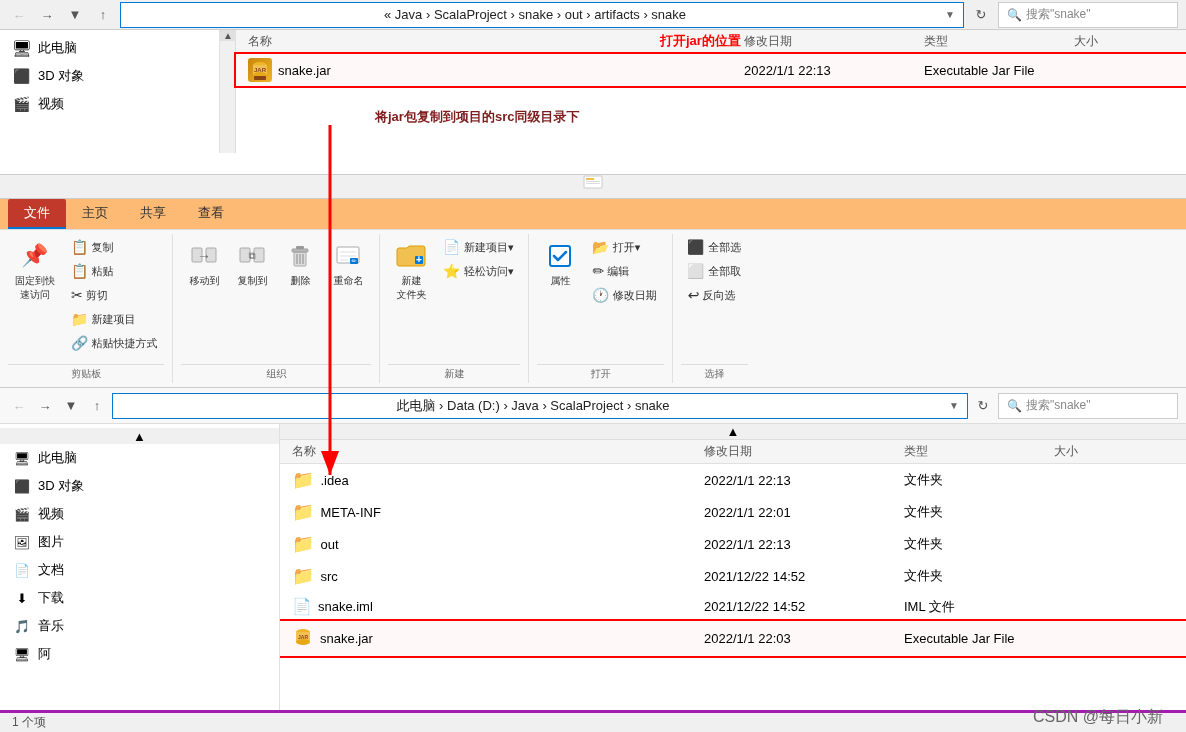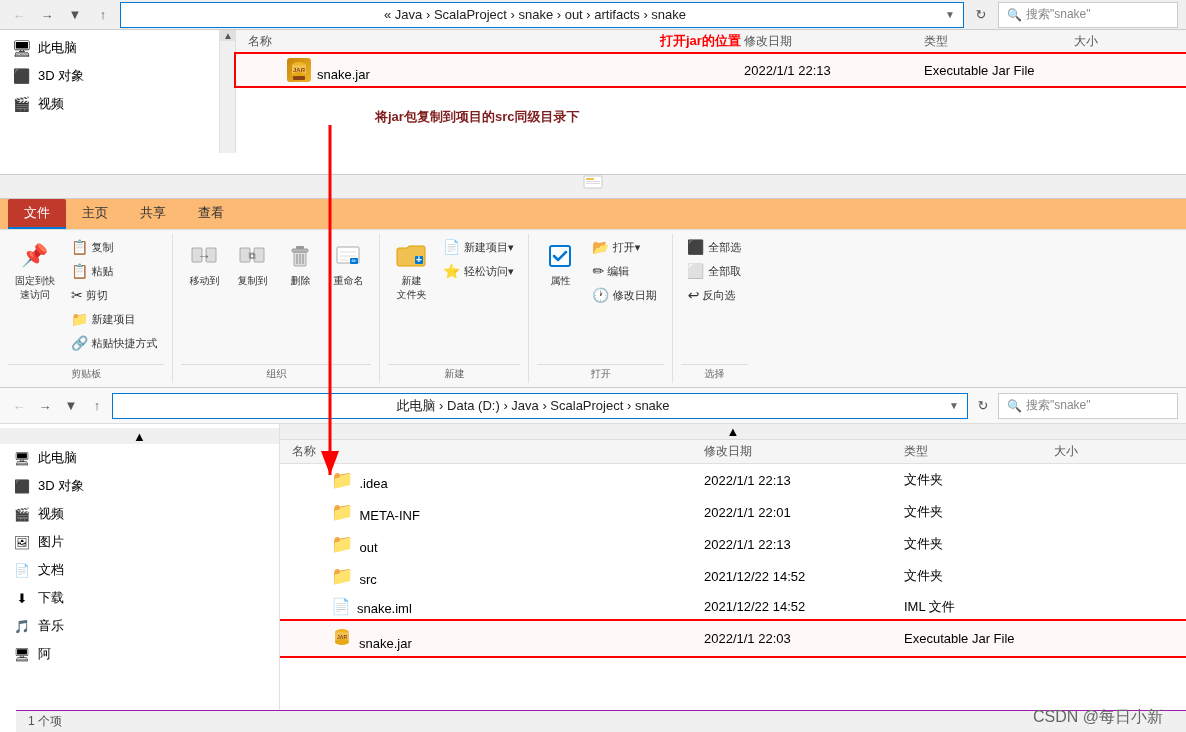--- a/index.html
+++ b/index.html
@@ -121,23 +121,22 @@
     .file-row {
       display: grid;
       grid-template-columns: 1fr 180px 150px 100px;
       padding: 4px 12px;
       align-items: center;
       cursor: pointer;
     }
 
     .file-name-cell {
       display: flex;
-      align-items: flex-end;
+      align-items: center;
       gap: 6px;
-      margin-left: 39px;
     }
 
     .jar-icon {
       width: 24px; height: 24px;
       background: linear-gradient(135deg, #c8860a, #f0b429);
       border-radius: 3px;
       display: flex; align-items: center; justify-content: center;
       font-size: 10px;
       color: #fff;
       font-weight: bold;
@@ -385,27 +384,26 @@
       font-size: 13px;
     }
     .bottom-file-row.highlighted-bottom {
       outline: 2px solid #ff0000;
       background: #fff8f8;
     }
 
     .bottom-status-bar {
       height: 22px;
       background: #f0f0f0;
-      border-top: 1px solid #a21caf;
+      border-top: 3px solid #a21caf;
       display: flex;
       align-items: center;
       padding: 0 12px;
       font-size: 12px;
       color: #555;
-      margin-left: 16px;
     }
 
     
     .folder-yellow { color: #e6a817; font-size: 18px; }
 
     .watermark {
       position: absolute;
       bottom: 4px;
       right: 23px;
       font-size: 16px;

